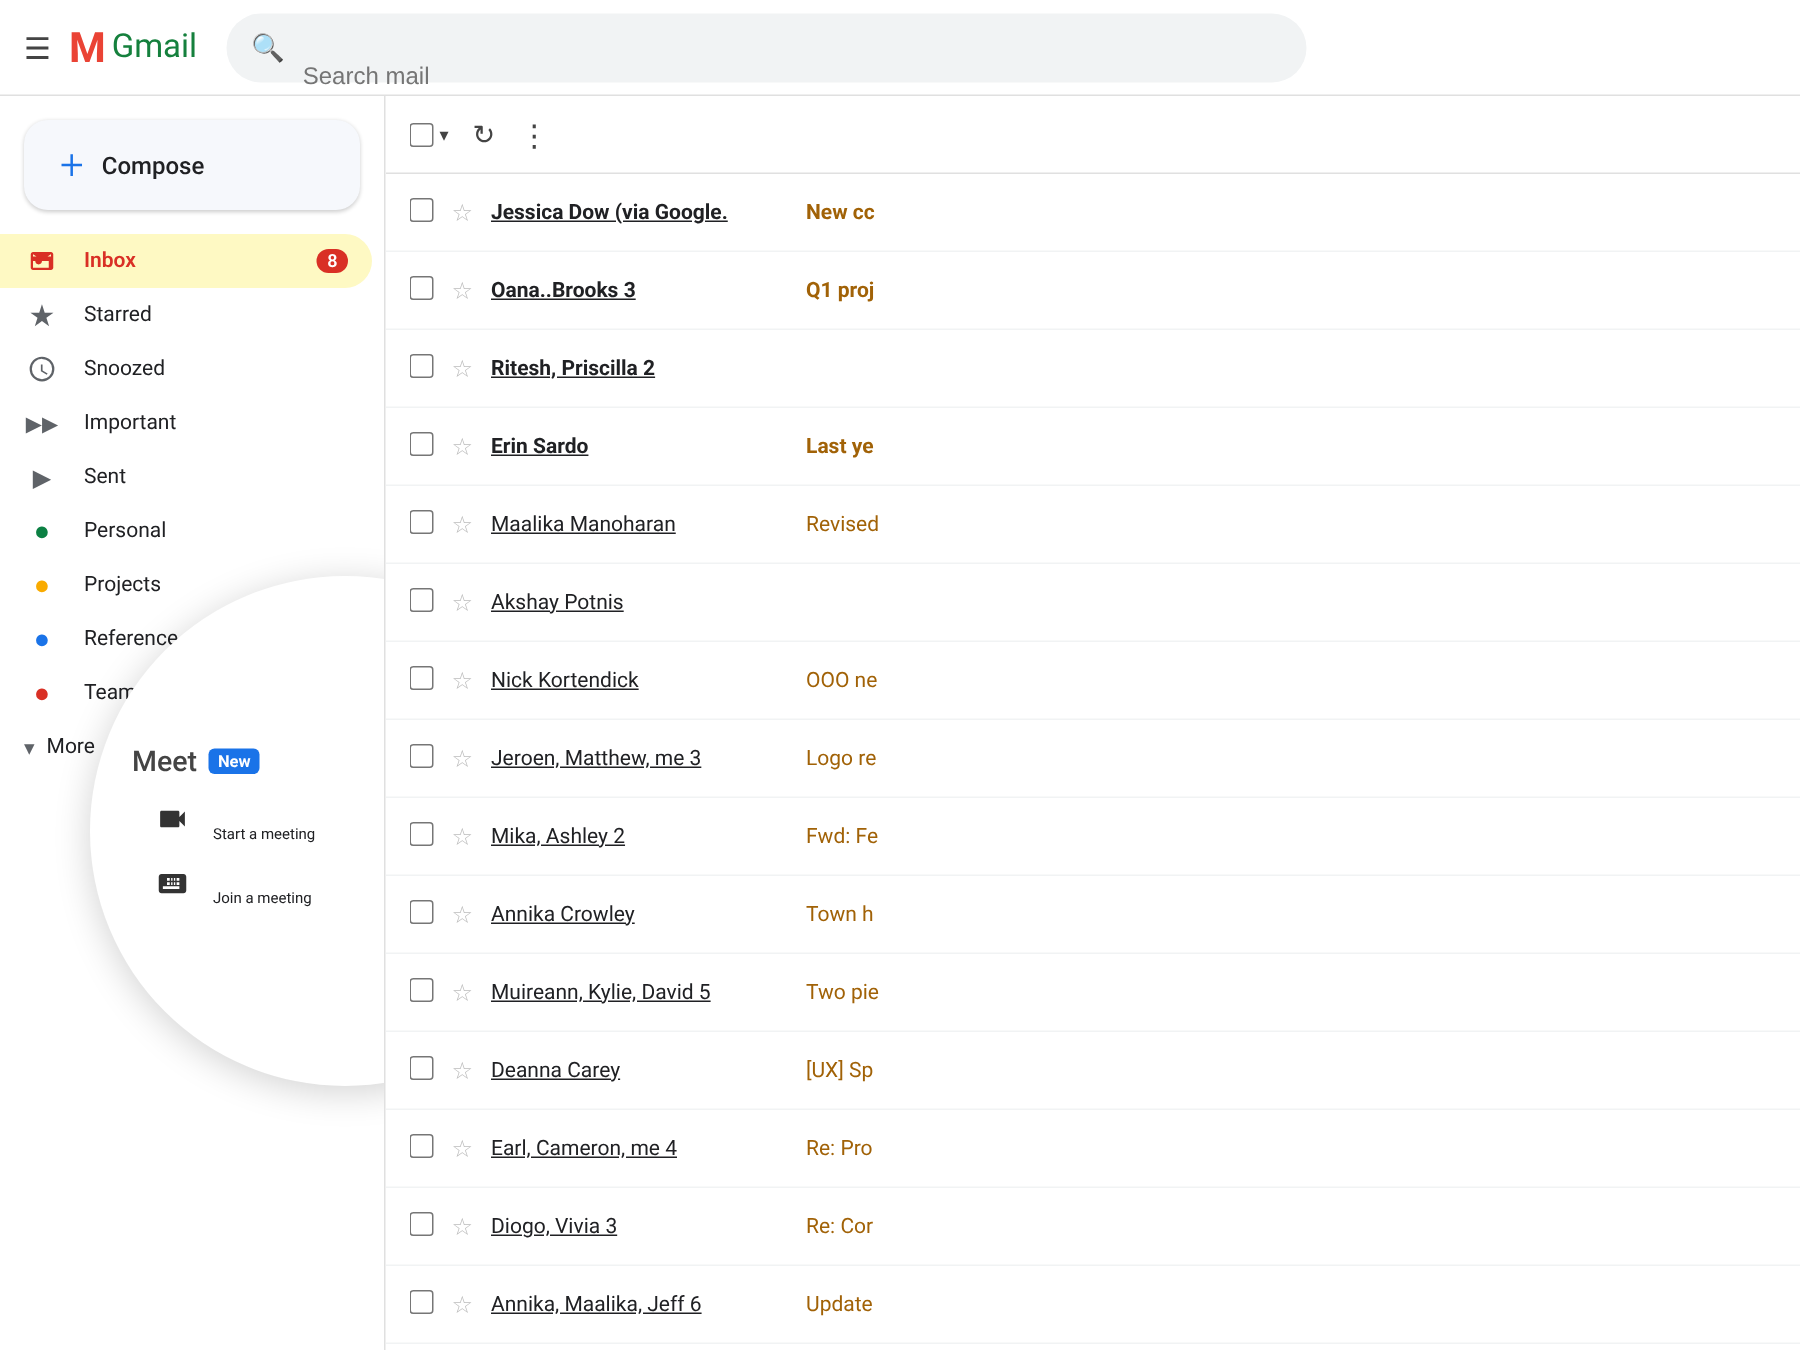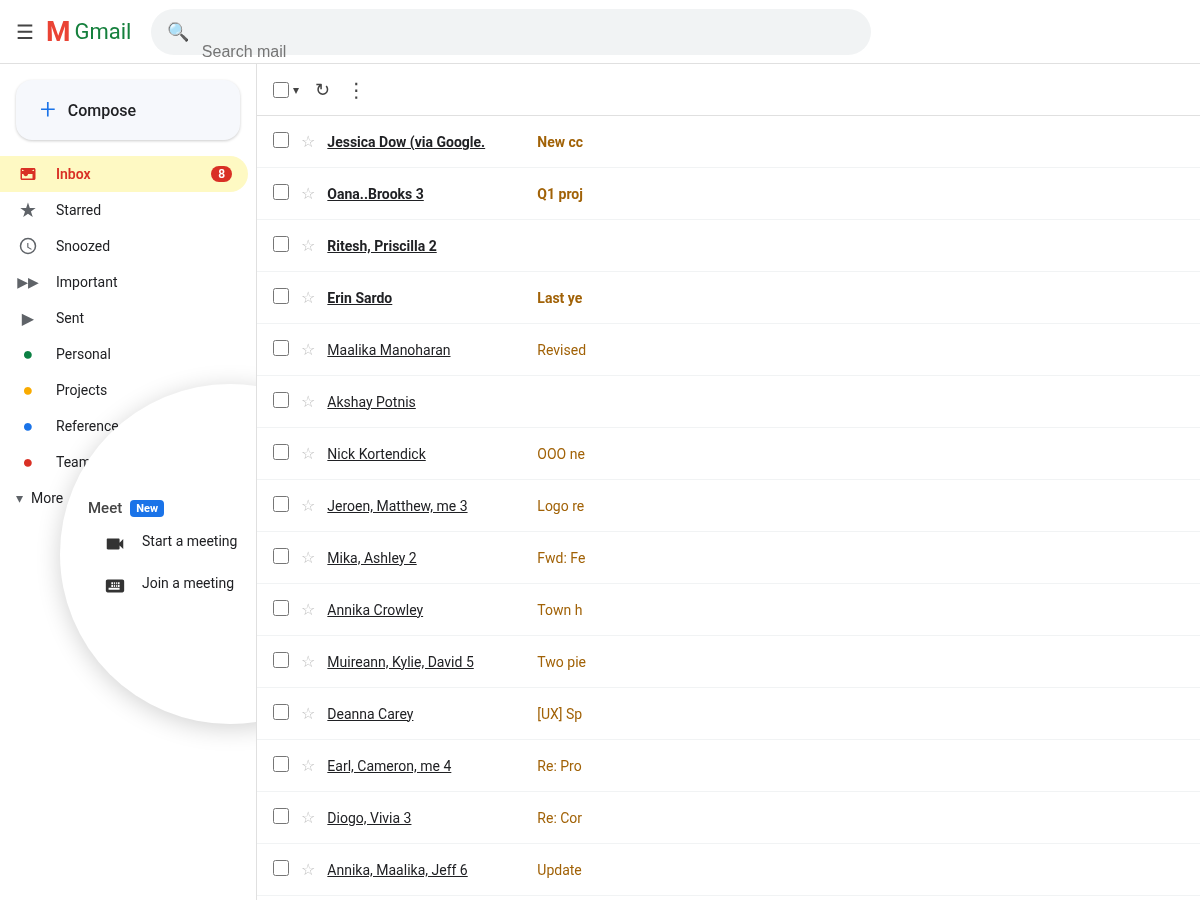--- a/index.html
+++ b/index.html
@@ -162,24 +162,24 @@
       background: #1a73e8;
       color: #fff;
       font-size: 11px;
       font-weight: 700;
       border-radius: 4px;
       padding: 2px 6px;
     }
 
     .meet-item {
       display: flex;
-      align-items: flex-start;
+      align-items: flex-end;
       padding: 8px 24px;
       cursor: pointer;
-      font-size: 14px;
+      font-size: 10px;
       color: #202124;
       gap: 16px;
     }
     .meet-item .meet-item-icon {
       font-size: 18px;
       color: #444;
     }
 
     
     .circle-overlay {
@@ -370,21 +370,21 @@
     </div>
 
     <div class="more-item">
       <span style="color:#5f6368;">▾</span>
       <span>More</span>
     </div>
 
     <div class="circle-overlay">
 
       <div class="meet-header" style="width:100%; padding: 0 8px 8px 8px;">
-        <span style="font-size:15px; font-weight:500;">Meet</span>
+        <span style="font-size:19px; font-weight:500;">Meet</span>
         <span class="meet-new-badge">New</span>
       </div>
 
       <div class="meet-item" style="width:100%;">
         <span class="meet-item-icon">
           <svg width="22" height="22" viewBox="0 0 24 24" fill="#333">
               <path d="M17 10.5V7c0-.55-.45-1-1-1H4c-.55 0-1 .45-1 1v10c0 .55.45 1 1 1h12c.55 0 1-.45 1-1v-3.5l4 4v-11l-4 4z"></path>
             </svg>
         </span>
         <span>Start a meeting</span>

